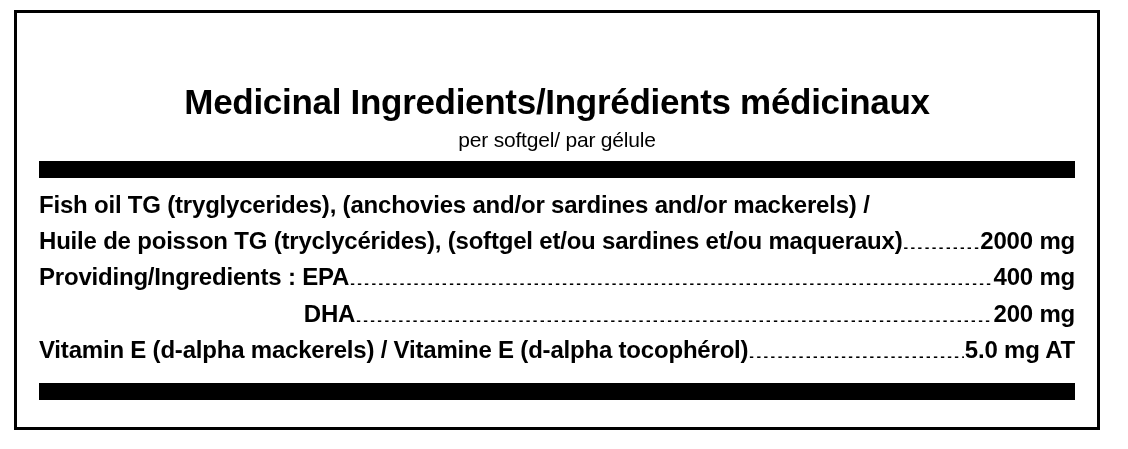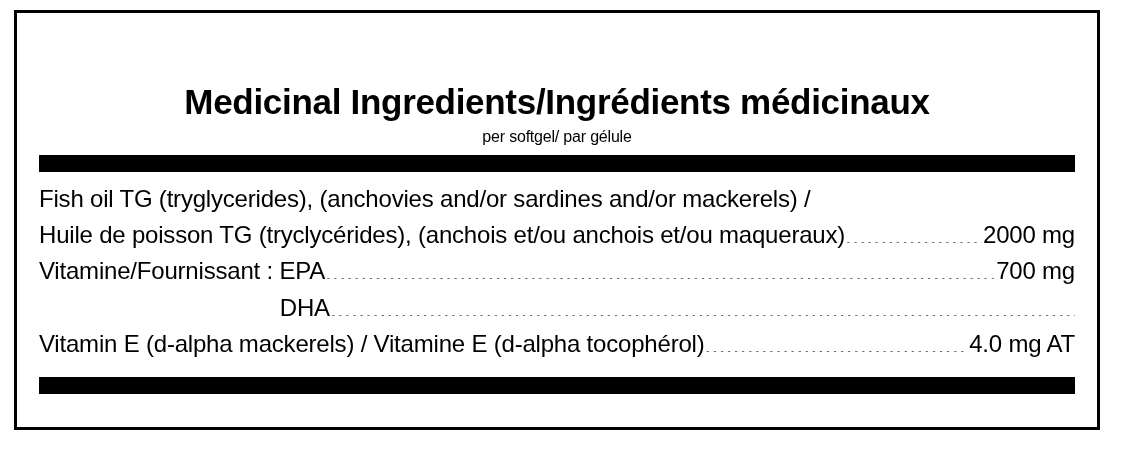--- a/index.html
+++ b/index.html
@@ -35,21 +35,21 @@
   .title {
     text-align: center;
     font-size: 35px;
     font-weight: bold;
     line-height: 1.1;
     letter-spacing: -0.3px;
     margin-top: 8px;
   }
   .subtitle {
     text-align: center;
-    font-size: 16px;
+    font-size: 21px;
     font-weight: normal;
     margin-top: 6px;
     letter-spacing: -0.2px;
   }
   .rule-top {
     height: 17px;
     background: #000000;
     margin-top: 9px;
   }
   .rule-bottom {
@@ -60,20 +60,21 @@
   .rows {
     margin-top: 9px;
   }
   .row {
     display: flex;
     align-items: baseline;
     font-size: 24px;
     line-height: 1.52;
     white-space: nowrap;
     letter-spacing: -0.2px;
+    font-weight: bold;
   }
   .row .label {
     flex: 0 0 auto;
   }
   .row .indent {
     flex: 0 0 auto;
     display: inline-block;
   }
   .row .leader {
     flex: 1 1 auto;
@@ -111,41 +112,42 @@
 
     <div class="rows">
 
       <div class="row noleader">
         <span class="label">Fish oil TG (tryglycerides), (anchovies and/or sardines and/or mackerels) /</span>
         <span class="leader"></span>
         <span class="amount"></span>
       </div>
 
       <div class="row">
-        <span class="label">Huile de poisson TG (tryclycérides), (anchois et/ou anchois et/ou maqueraux)</span>
+        <span class="label">Huile de poisson TG (tryclycérides), (softgel et/ou sardines et/ou maqueraux)</span>
         <span class="leader"></span>
         <span class="amount">2000 mg</span>
       </div>
 
       <div class="row">
-        <span class="label">Vitamine/Fournissant : EPA</span>
+        <span class="label">Providing/Ingredients : EPA</span>
         <span class="leader"></span>
-        <span class="amount">700 mg</span>
+        <span class="amount">400 mg</span>
       </div>
 
       <div class="row">
         <span class="indent" style="visibility:hidden">Providing/Fournissant : </span>
         <span class="label">DHA</span>
         <span class="leader"></span>
+        <span class="amount">200 mg</span>
       </div>
 
       <div class="row">
         <span class="label">Vitamin E (d-alpha mackerels) / Vitamine E (d-alpha tocophérol)</span>
         <span class="leader"></span>
-        <span class="amount">4.0 mg AT</span>
+        <span class="amount">5.0 mg AT</span>
       </div>
 
     </div>
 
     <div class="rule-bottom"></div>
 
   </div>
 </div>
 
 </body></html>

